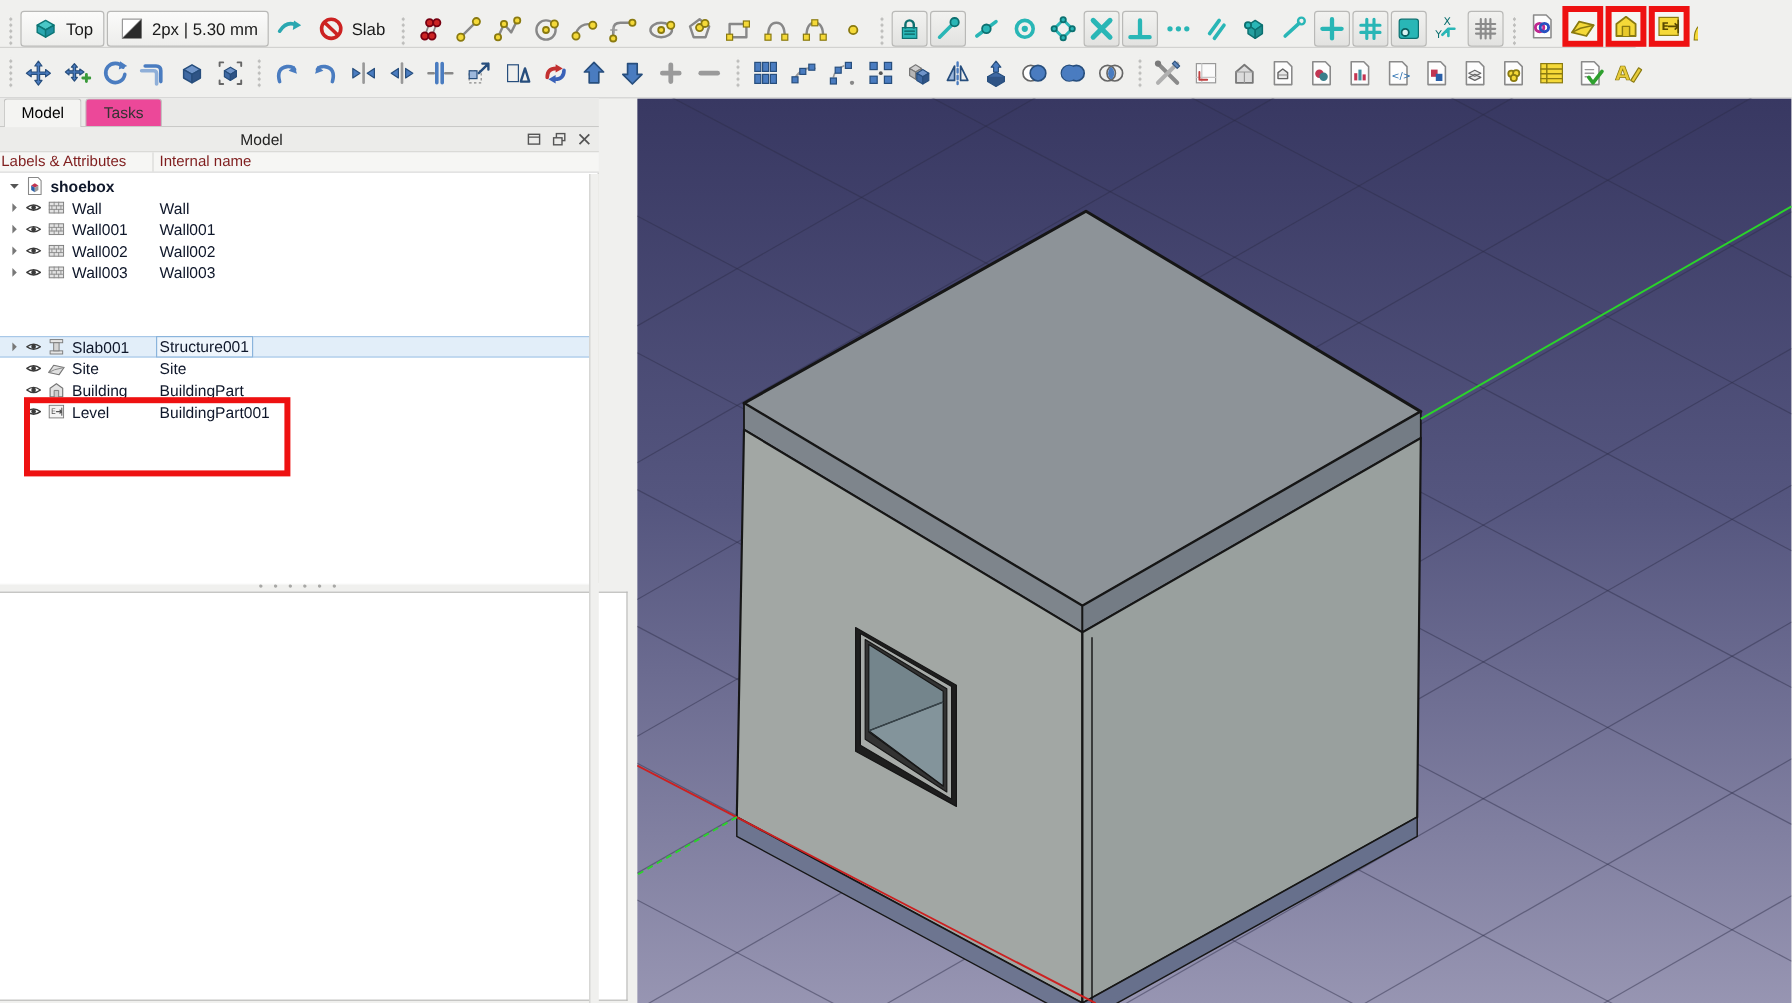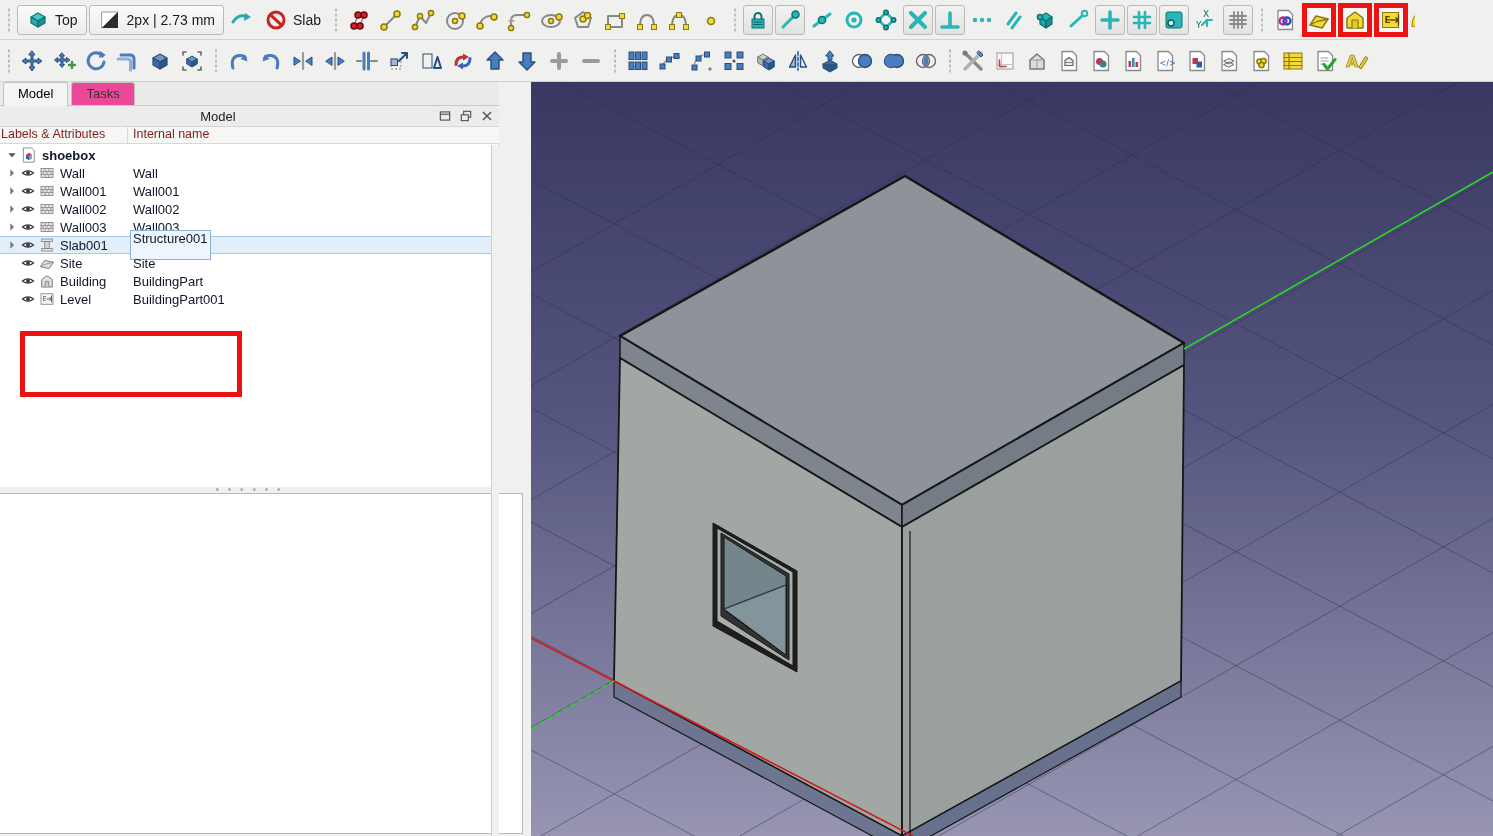--- a/index.html
+++ b/index.html
@@ -1,20 +1,20 @@
 <!DOCTYPE html>
 <html><head>
 <meta charset="utf-8">
 <style>
   * { margin:0; padding:0; box-sizing:border-box; }
   html,body { width:1493px; height:836px; overflow:hidden;
     font-family:"Liberation Sans","DejaVu Sans",sans-serif; background:#f0f0ee; }
   .toolbar { position:absolute; left:0; display:flex; align-items:center;
     background:#f0f0ee; border-bottom:1px solid #d2d2d0; padding:0 2px; gap:2px; }
-  #tb1 { top:0; height:40px; width:1363px; }
+  #tb1 { top:0; height:40px; width:1363px;align-items:flex-end; }
   #tb2 { top:40px; height:42px; width:1493px; }
   .tb-sep { width:7px; height:26px; margin:0 3px;
     background-image:radial-gradient(#bdbdbb 1px, transparent 1.2px);
     background-size:4px 5px; background-position:center; background-repeat:repeat-y; flex:none; }
   .tb-btn { width:30px; height:30px; display:flex; align-items:center; justify-content:center;
     border-radius:3px; flex:none; position:relative; }
   .tb-btn.framed { border:1px solid #b9b9b7; background:linear-gradient(#f2f2f0,#e2e2e0); }
   .tb-btn.labeled { width:auto; padding:0 8px; gap:5px; border:1px solid #b9b9b7;
     background:linear-gradient(#fbfbfa,#ededeb); font-size:14px; color:#1a1a1a; }
   .tb-btn.flatlabel { width:auto; padding:0 6px; gap:5px; font-size:14px; color:#1a1a1a; }
@@ -38,22 +38,22 @@
   #tree-header .c1 { width:128px; padding-left:1px; border-right:1px solid #d8d8d6; }
   #tree-header .c2 { flex:1; padding-left:5px; }
   #tree-wrap { position:relative; height:342px; background:#ffffff; border-right:1px solid #c9c9c7;
     overflow:hidden; padding-top:2px; }
   .trow { height:18px; display:flex; align-items:center; font-size:13px; color:#0f172a; position:relative; }
   .trow .exp { width:16px; margin-left:4px; flex:none; display:flex; justify-content:center; }
   .trow .eye { width:16px; flex:none; display:flex; justify-content:center; margin-right:2px; }
   .trow .ticon { width:18px; flex:none; display:flex; justify-content:center; margin-right:4px; }
   .trow .lbl { white-space:nowrap; }
   .trow .internal { position:absolute; left:133px; white-space:nowrap; }
-  .trow.selected { background:#e2eef9; border-top:1px solid #a8c8e8; border-bottom:1px solid #a8c8e8; }
-  .trow.selected .internal { background:#eef5fc; border:1px solid #8ab4dc; padding:0 3px 13px 2px; left:130px; }
+  .trow.selected { background:#e2eef9; border-top:1px solid #a8c8e8; border-bottom:1px solid #a8c8e8;margin-top:44px; }
+  .trow.selected .internal { background:#eef5fc; border:1px solid #8ab4dc; padding:0 3px 1px 2px; left:130px; }
   .trow.bold .lbl { font-weight:bold; }
   #tree-redbox { position:absolute; left:20px; top:187px; width:222px; height:66px;
     border:5px solid #ee1111; pointer-events:none; }
   #splitter { height:7px; background:#f0f0ee; display:flex; align-items:center; justify-content:center;
     border-top:1px solid #ffffff; }
   #splitter .dots { letter-spacing:3px; color:#a8a8a6; font-size:10px; line-height:4px; }
   #lower-panel { height:341px; margin:0; background:#ffffff; border:1px solid #b8b8b6; border-left:none; width:523px; }
   #dock-gutter { position:absolute; right:0; top:63px; width:8px; bottom:0; background:#f0f0ee;
     border-left:1px solid #d0d0ce; }
 
@@ -76,21 +76,21 @@
       </span>
     <span>Top</span>
   </div>
   <div class="tb-btn labeled">
     <span>
         <svg viewBox="0 0 24 24" width="24" height="24">
           <path d="M4 20 L20 4 H4 Z" fill="#ffffff" stroke="#999" stroke-width="1" stroke-linecap="round" stroke-linejoin="round"></path>
           <path d="M4 20 L20 4 V20 Z" fill="#2b2b2b" stroke-linecap="round" stroke-linejoin="round"></path>
         </svg>
       </span>
-    <span>2px | 2.73 mm</span>
+    <span>2px | 5.30 mm</span>
   </div>
   <div class="tb-btn">
     <span>
         <svg viewBox="0 0 24 24" width="24" height="24">
           <path d="M4 14 Q10 5 18 9" fill="none" stroke="#2aa7b0" stroke-width="3" stroke-linecap="round" stroke-linejoin="round"></path>
           <path d="M16 5 L22 9 L15 13 Z" fill="#2aa7b0" stroke-linecap="round" stroke-linejoin="round"></path>
         </svg>
       </span>
   </div>
   <div class="tb-btn flatlabel">

